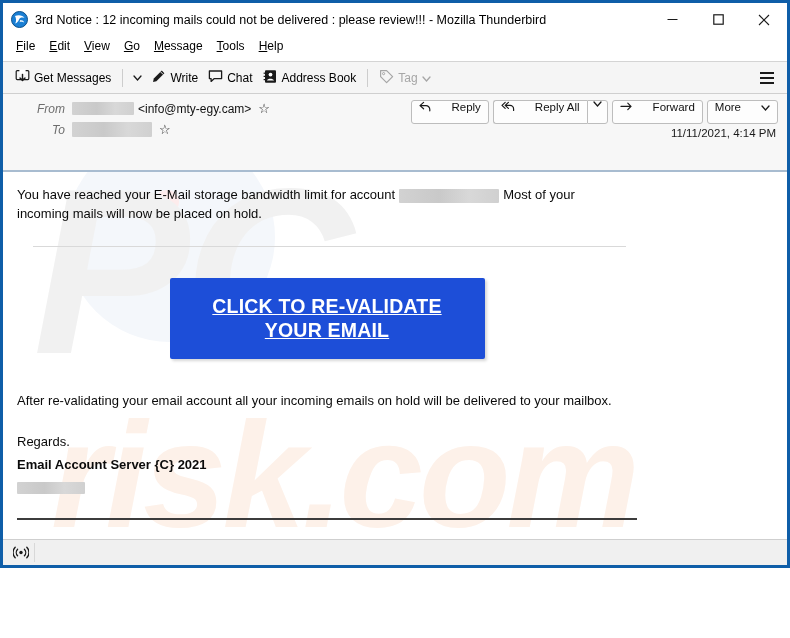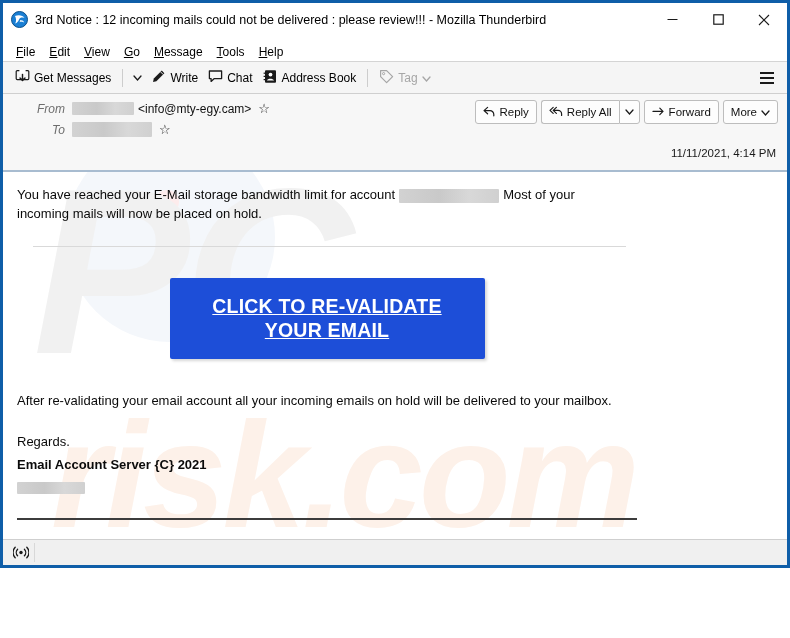--- a/index.html
+++ b/index.html
@@ -59,21 +59,21 @@
     justify-content: center;
   }
   .win-btn svg { display: block; }
 
   
   .menubar {
     height: 24px;
     flex: 0 0 24px;
     background: #ffffff;
     display: flex;
-    align-items: flex-end;
+    align-items: flex-start;
     padding-left: 6px;
     border-bottom: 1px solid #d4d4d4;
   }
   .menu-item {
     font-size: 12px;
     color: #000000;
     padding: 2px 7px;
     white-space: nowrap;
   }
   .menu-item .acc { text-decoration: underline; }
@@ -172,22 +172,22 @@
   }
   .hdr-actions {
     position: absolute;
     right: 9px; top: 6px;
     display: flex;
     align-items: stretch;
     gap: 4px;
   }
   .hdr-btn {
     display: flex;
-    align-items: center;
-    gap: 4px;
+    align-items: flex-start;
+    gap: 20px;
     height: 22px;
     padding: 0 7px;
     border: 1px solid #bdbdbd;
     background: #fdfdfd;
     border-radius: 3px;
     font-size: 11.5px;
     color: #111;
     white-space: nowrap;
   }
   .hdr-btn-group { display: flex; }
@@ -195,21 +195,20 @@
     border-top-right-radius: 0; border-bottom-right-radius: 0; border-right: none;
   }
   .hdr-btn-group .hdr-btn:last-child {
     border-top-left-radius: 0; border-bottom-left-radius: 0; padding: 0 5px;
   }
   .hdr-date {
     position: absolute;
     right: 11px; top: 33px;
     font-size: 11.5px;
     color: #1a1a1a;
-    margin-top: 20px;
   }
 
   
   .msg-body {
     flex: 1 1 auto;
     background: #ffffff;
     position: relative;
     overflow: hidden;
   }
   .watermark {

